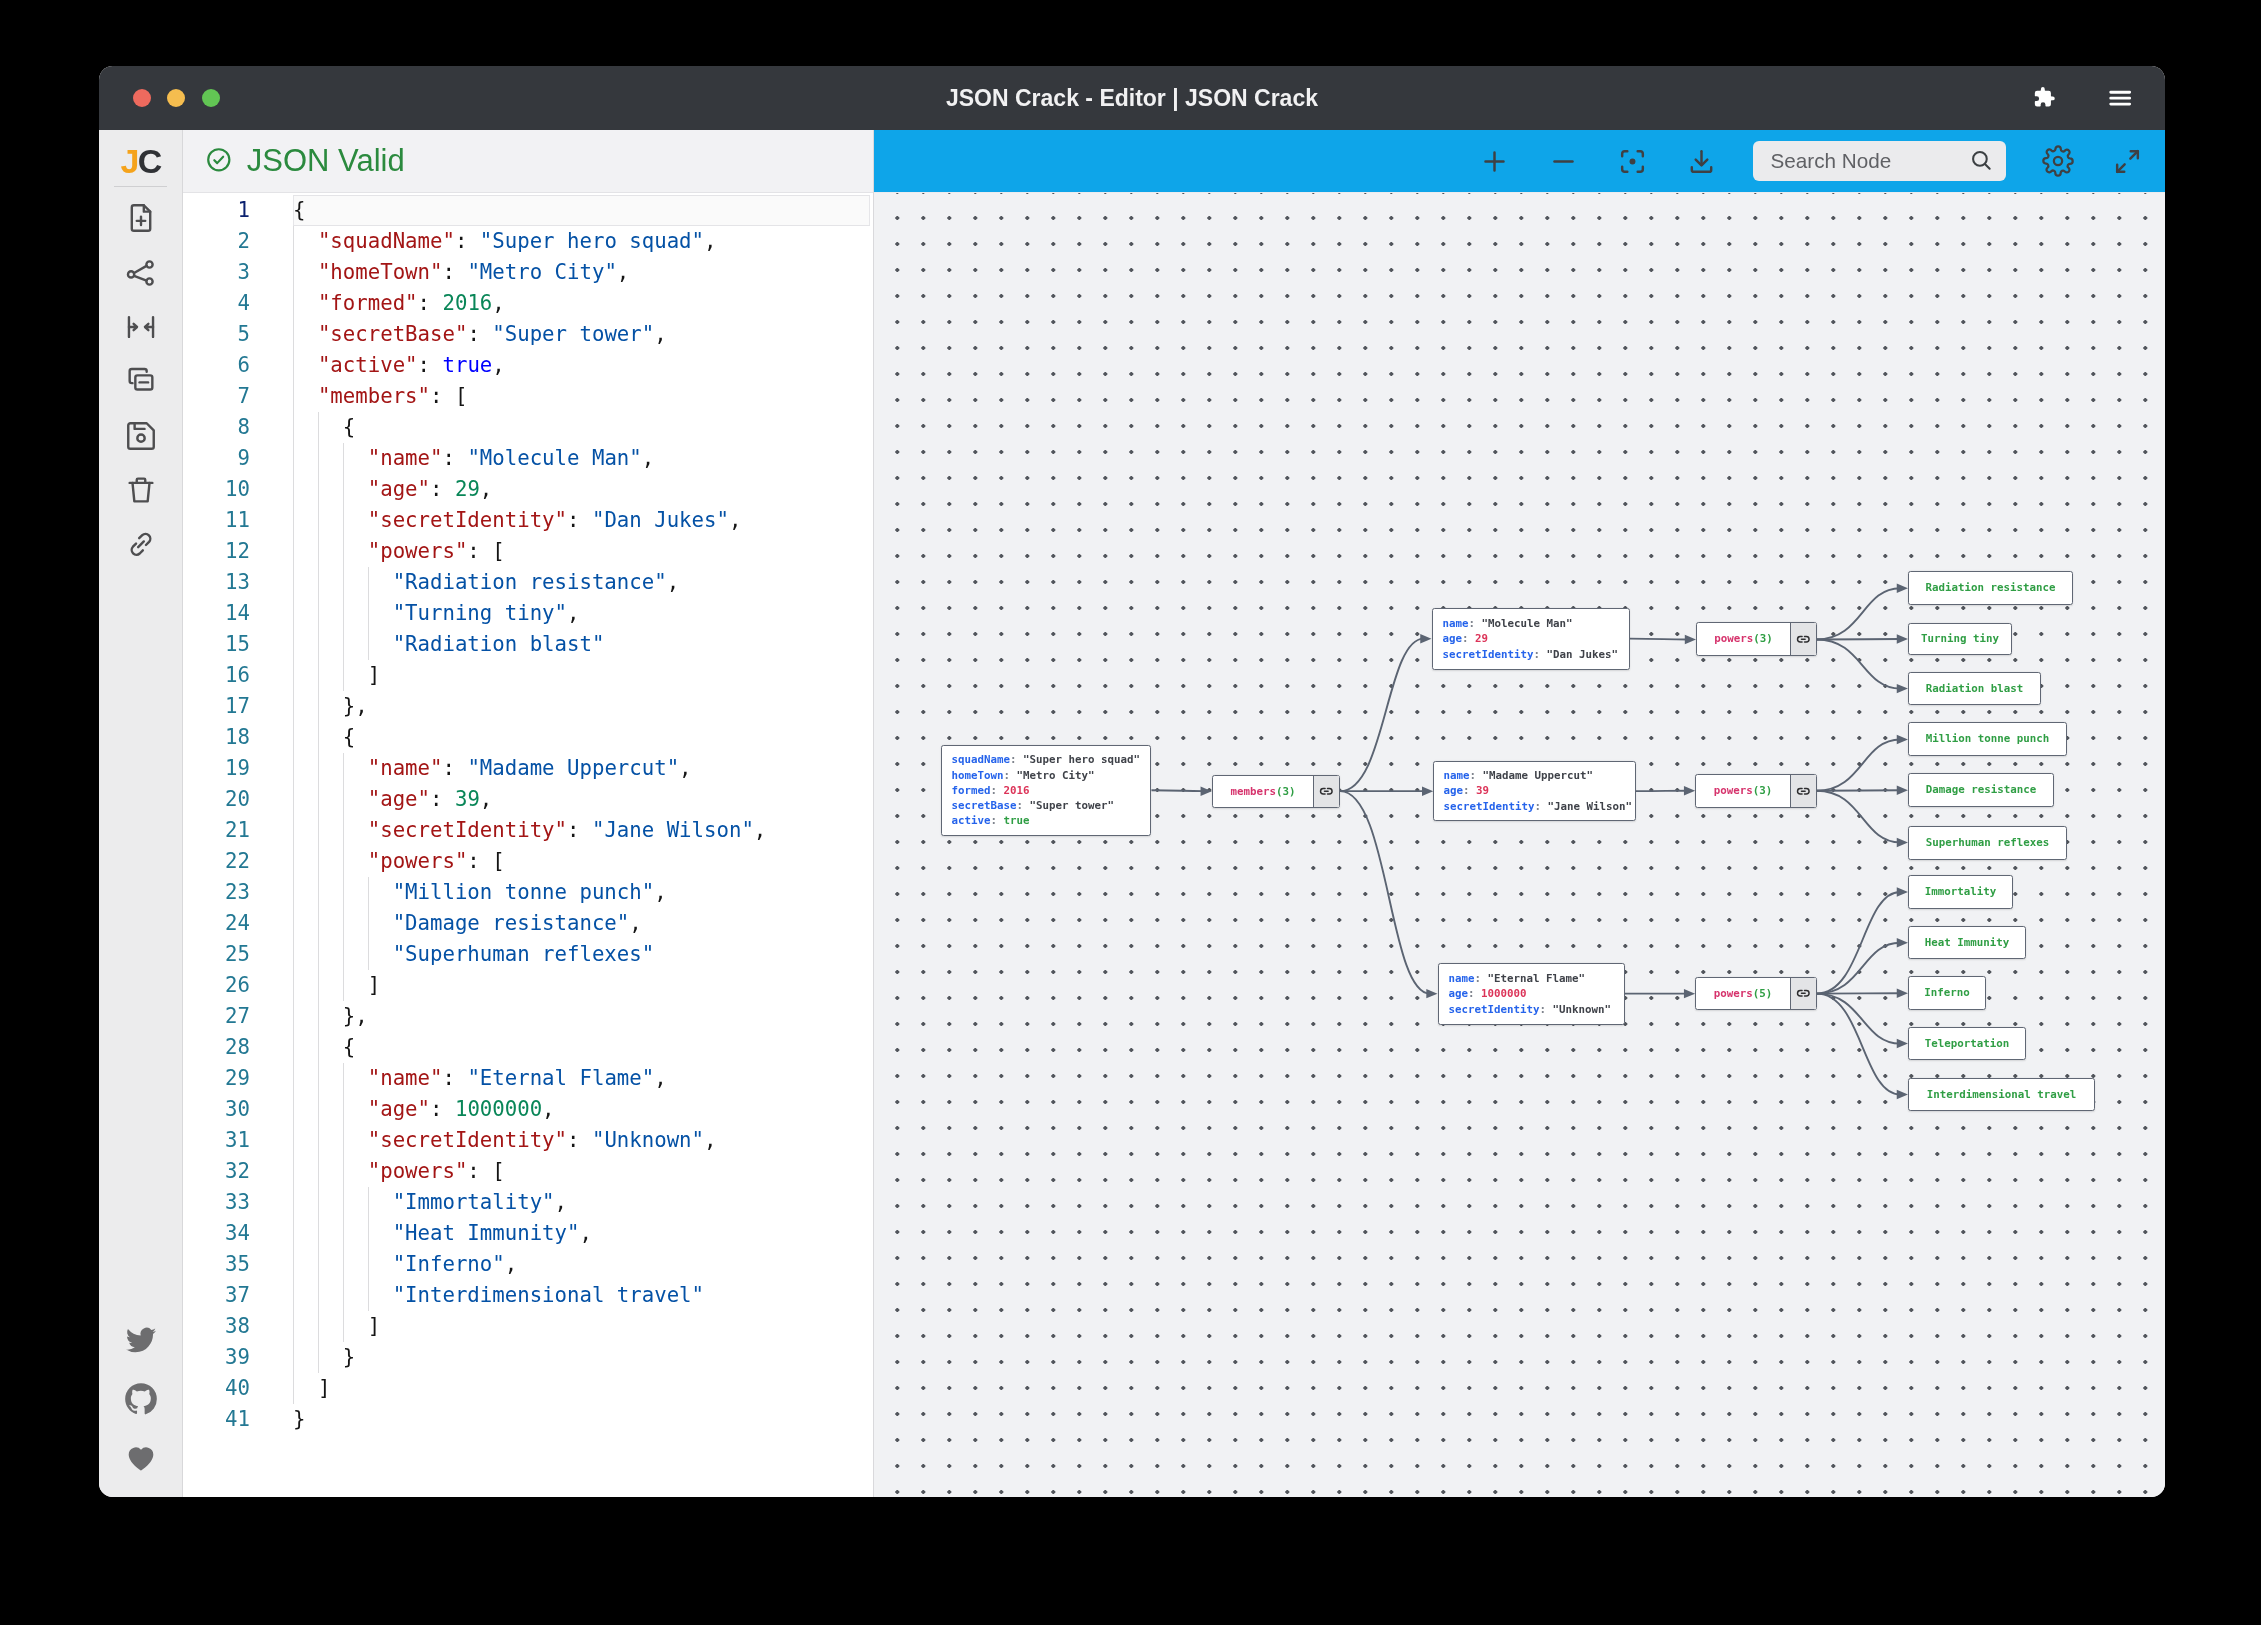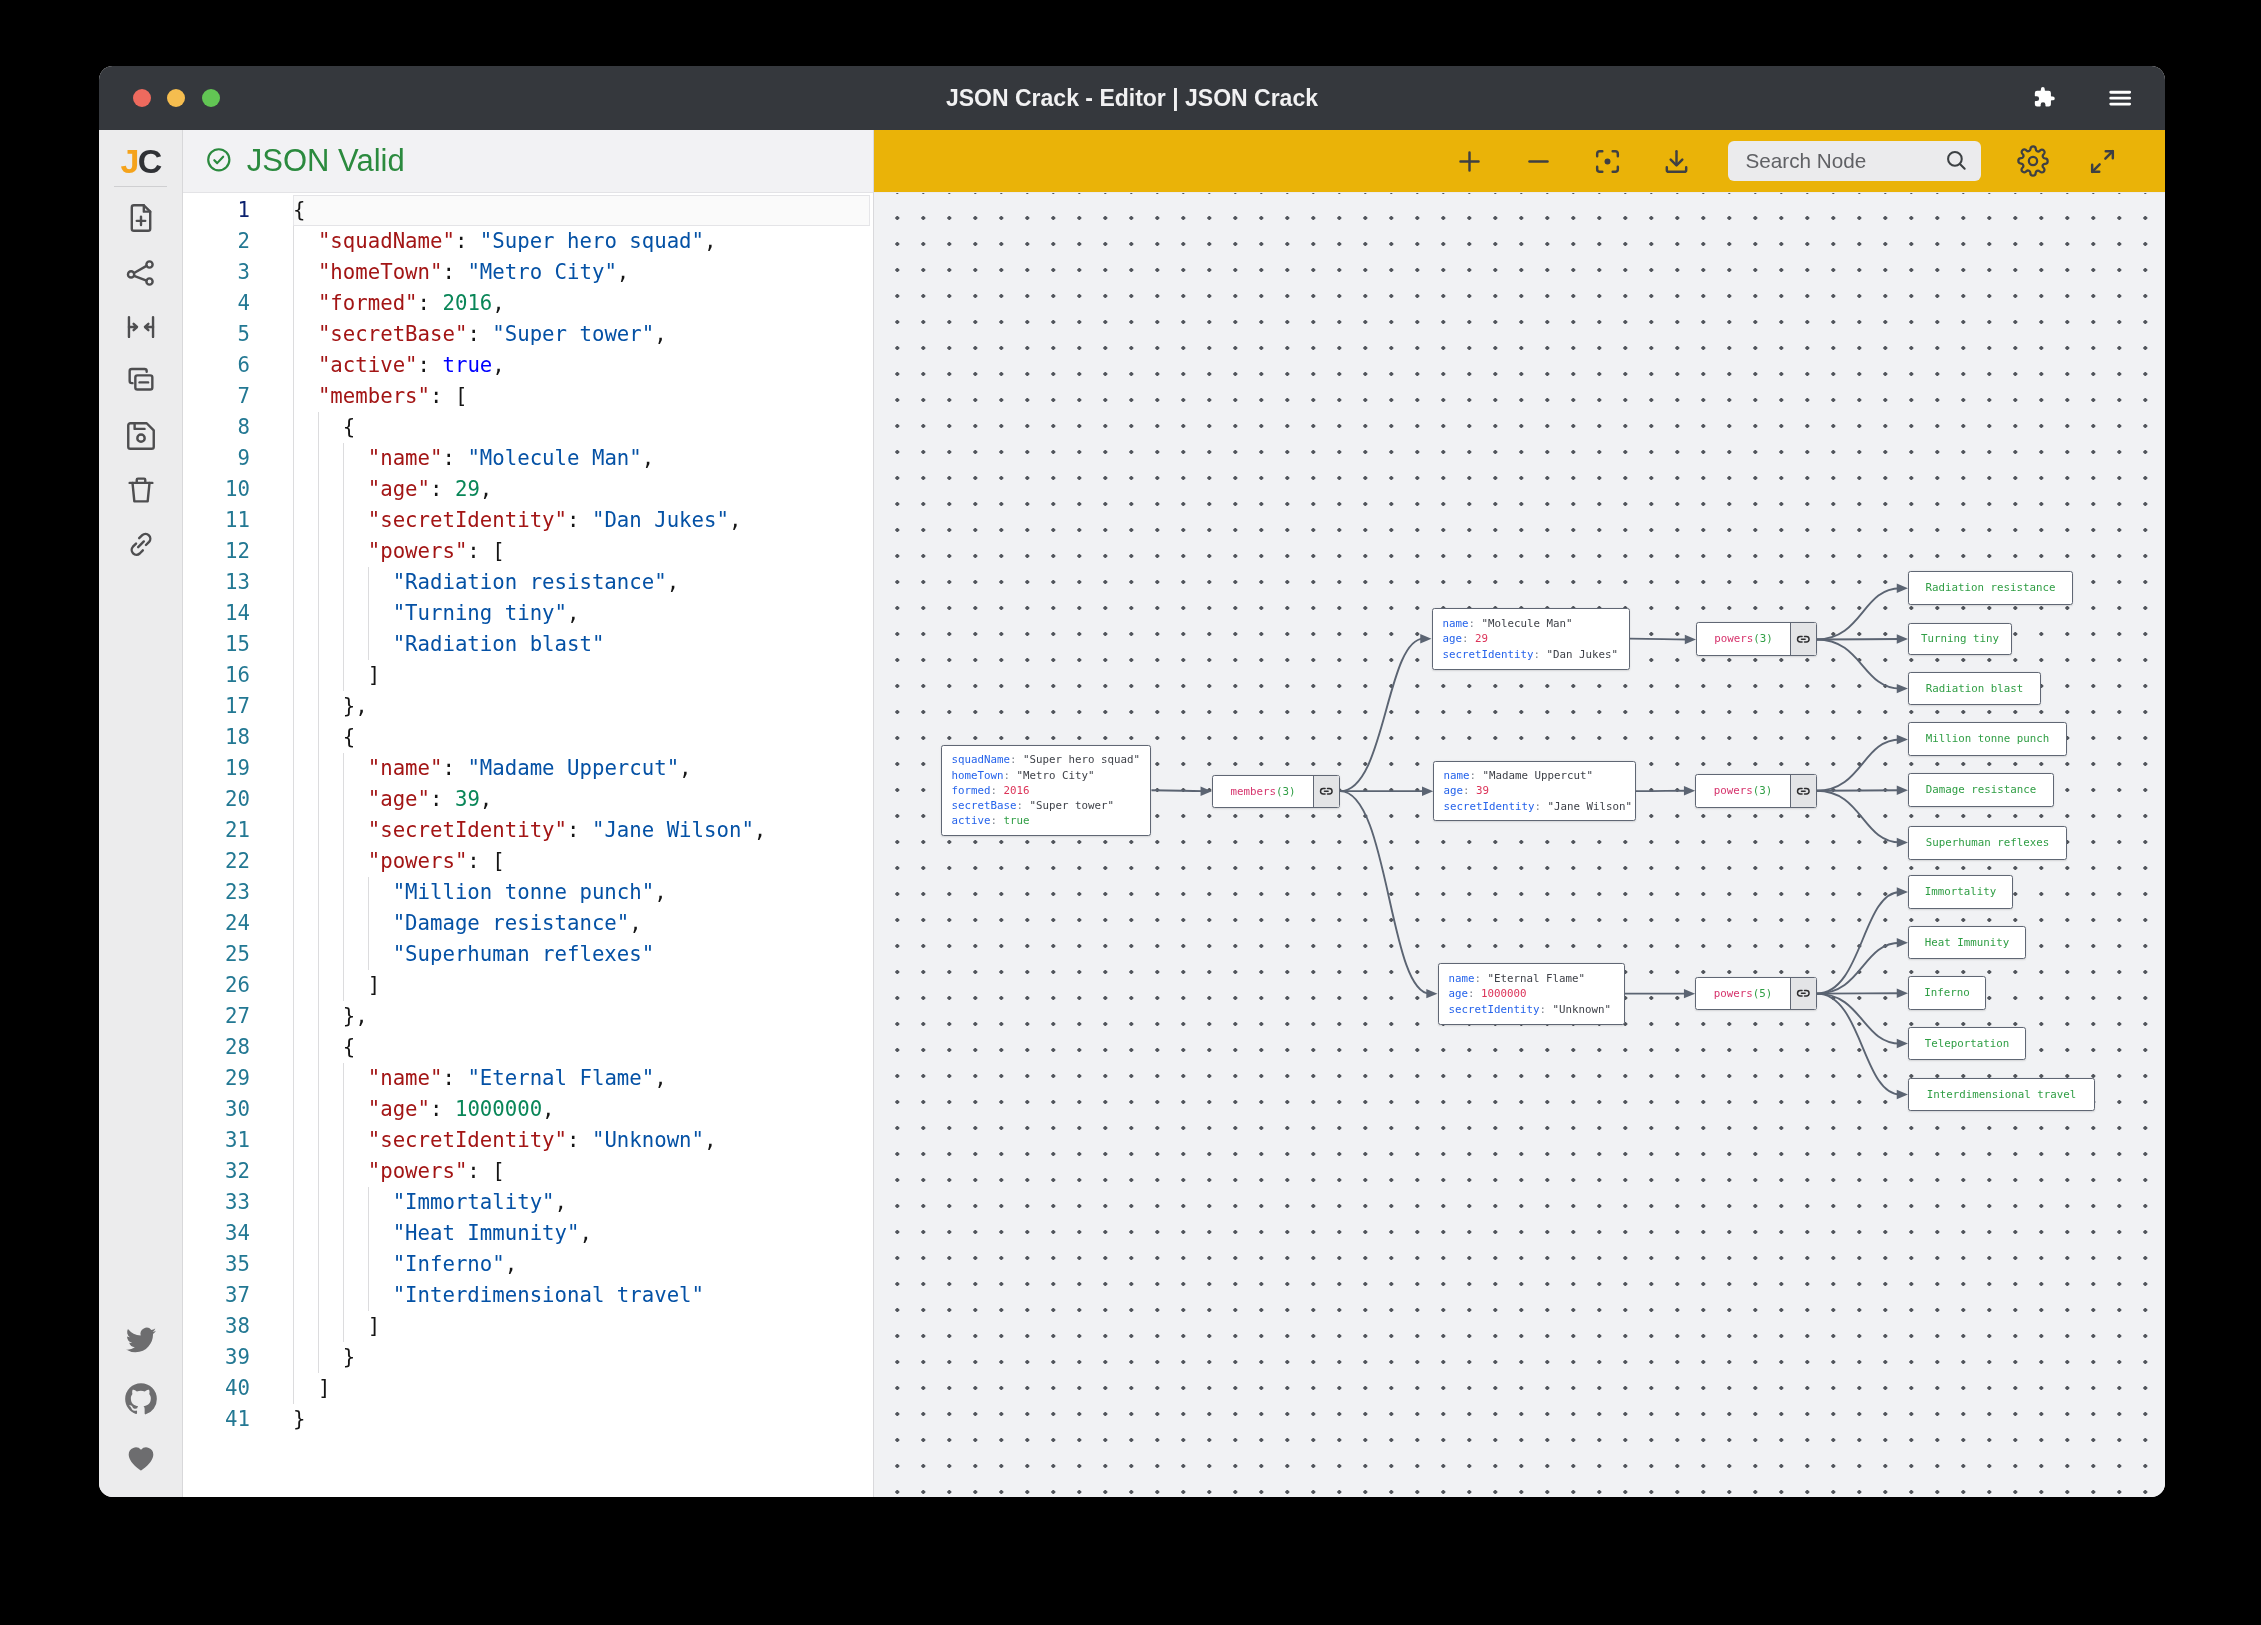--- a/index.html
+++ b/index.html
@@ -35,35 +35,35 @@
     font-family:"DejaVu Sans Mono", monospace;font-size:20.7px;}
   .line{display:flex;height:31px;line-height:31px;}
   .ln{flex:0 0 91px;padding-right:24px;text-align:right;color:#237893;user-select:none;}
   .line.cur .ln{color:#0b216f;}
   .codebox{flex:1;margin-left:19px;margin-right:3.4px;white-space:pre;}
   .line.cur .codebox{background:#fafafa;box-shadow:inset 0 0 0 0.9px #e4e4e7;}
   .ig{display:inline-block;width:2ch;border-left:0.9px solid #dcdcde;height:31px;vertical-align:top;}
   .tk-k{color:#a31515;} .tk-s{color:#0451a5;} .tk-n{color:#098658;} .tk-b{color:#0000ff;} .tk-p{color:#151515;}
   
   .graph-panel{flex:1;display:flex;flex-direction:column;min-width:0;min-height:0;}
-  .graph-toolbar{height:63px;background:#eab308;border-bottom:0.9px solid #ececef;display:flex;align-items:center;
-    justify-content:flex-end;gap:35px;padding-right:46px;flex:0 0 auto;color:#3f4043;}
+  .graph-toolbar{height:63px;background:#0ea5e9;border-bottom:0.9px solid #ececef;display:flex;align-items:center;
+    justify-content:flex-end;gap:35px;padding-right:21px;flex:0 0 auto;color:#3f4043;}
   .gt-ic{width:34px;height:34px;display:flex;align-items:center;justify-content:center;cursor:pointer;}
   .searchbox{width:253px;height:40px;background:#ebebed;border-radius:6px;display:flex;align-items:center;
     padding:0 12px 0 15.5px;gap:8.6px;}
   .searchbox input{flex:1;border:none;background:transparent;outline:none;font-size:20.7px;color:#4a4a4d;
     font-family:"Liberation Sans", sans-serif;min-width:0;}
   .searchbox input::placeholder{color:#606165;}
   .graph-canvas{flex:1;position:relative;background-color:#f1f2f4;overflow:hidden;
     background-image:radial-gradient(circle,#52565c 1.7px,transparent 2.1px);
     background-size:26px 26px;background-position:10.3px 12px;}
   .graph-canvas svg.edges{position:absolute;left:0;top:0;}
   .gnode{position:absolute;background:#fff;border:1.7px solid #606774;border-radius:2.6px;
     font-family:"DejaVu Sans Mono", monospace;font-size:10.8px;line-height:15.3px;
-    box-shadow:0 0.9px 1.7px rgba(0,0,0,.12);cursor:pointer;}
+    box-shadow:0 0.9px 1.7px rgba(0,0,0,.12);cursor:pointer;font-weight:bold;}
   .gnode.obj{display:flex;flex-direction:column;justify-content:center;padding:0 9.5px;}
   .gnode.arr{display:flex;align-items:stretch;padding:0;}
   .arr-label{flex:1;display:flex;align-items:center;justify-content:center;white-space:pre;}
   .linkbox{flex:0 0 26px;background:#e3e4e6;border-left:1.7px solid #606774;display:flex;align-items:center;justify-content:center;}
   .gnode.leaf{display:flex;align-items:center;justify-content:center;color:#2f9e44;white-space:nowrap;}
   .nrow{white-space:pre;}
   .nkey{color:#2563eb;} .ncolon{color:#80858e;}
   .nval.str{color:#3f4249;} .nval.num{color:#dc3358;} .nval.bool{color:#2f9e44;}
   .nlabel{color:#d6336c;} .ncount{color:#2f9e44;}
 </style>

